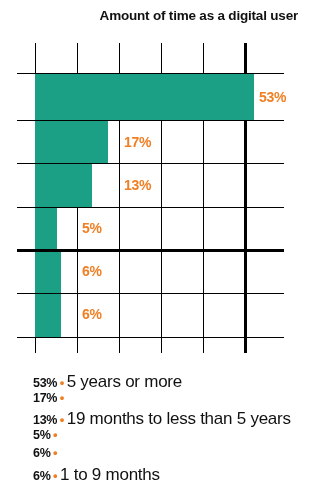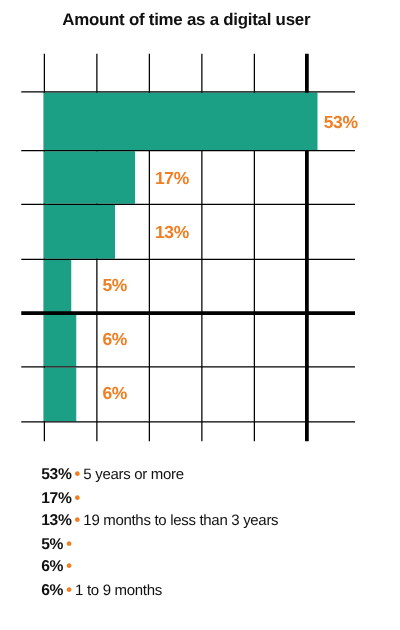--- a/index.html
+++ b/index.html
@@ -14,21 +14,21 @@
     overflow: hidden;
     position: relative;
   }
 
   
   #chart-title {
     position: absolute;
     left: 0;
     top: 8px;
     width: 298px;
-    text-align: center;
+    text-align: right;
     font-size: 13.5px;
     font-weight: bold;
     color: #111111;
     letter-spacing: -0.2px;
     white-space: nowrap;
   }
 
   
   #plot {
     position: absolute;
@@ -99,21 +99,21 @@
     letter-spacing: -0.3px;
   }
   .legend-dot {
     color: #F07F23;
     font-size: 13px;
     font-weight: bold;
     padding: 0 2.5px;
     line-height: 1;
   }
   .legend-label {
-    font-size: 12px;
+    font-size: 17px;
     font-weight: normal;
     color: #111111;
     letter-spacing: -0.25px;
   }
 </style>
 </head>
 <body>
 
 <div id="chart-title">Amount of time as a digital user</div>
 
@@ -155,21 +155,21 @@
     <span class="legend-dot">•</span>
     <span class="legend-label">5 years or more</span>
   </div>
   <div class="legend-row">
     <span class="legend-pct">17%</span>
     <span class="legend-dot">•</span>
   </div>
   <div class="legend-row">
     <span class="legend-pct">13%</span>
     <span class="legend-dot">•</span>
-    <span class="legend-label">19 months to less than 3 years</span>
+    <span class="legend-label">19 months to less than 5 years</span>
   </div>
   <div class="legend-row">
     <span class="legend-pct">5%</span>
     <span class="legend-dot">•</span>
   </div>
   <div class="legend-row">
     <span class="legend-pct">6%</span>
     <span class="legend-dot">•</span>
   </div>
   <div class="legend-row">

